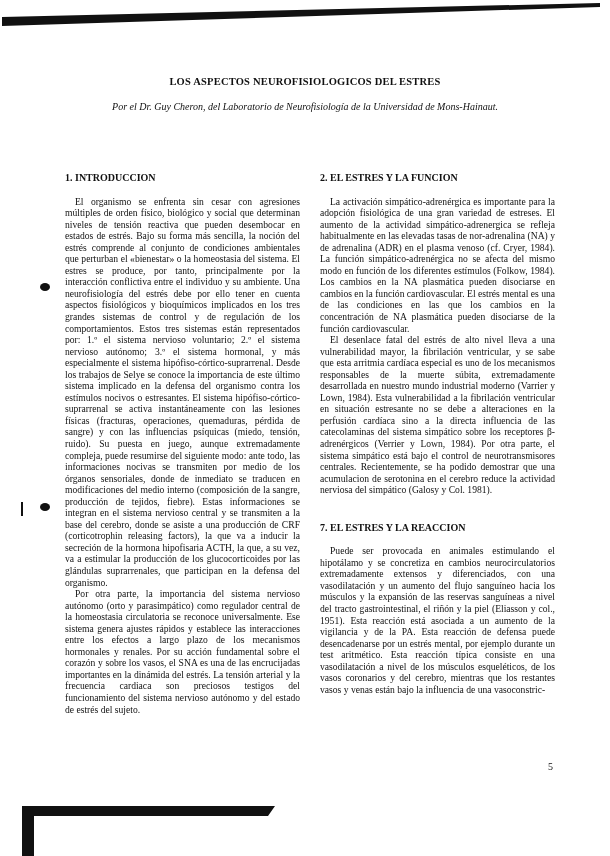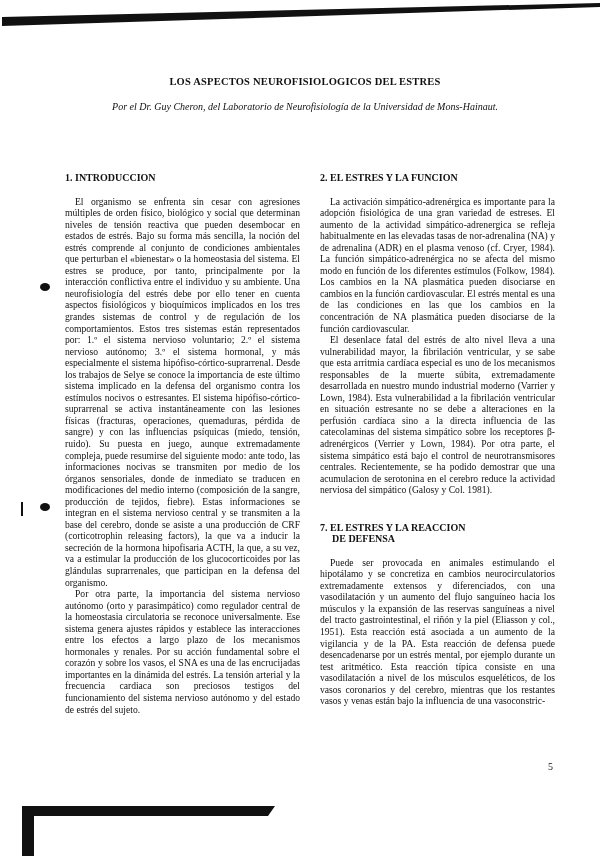--- a/index.html
+++ b/index.html
@@ -44,21 +44,20 @@
 
 <div class="col col-right">
   <div class="heading">
     <span>2. EL ESTRES Y LA FUNCION</span>
   </div>
   <p class="para">La activación simpático-adrenérgica es importante para la adopción fisiológica de una gran variedad de estreses. El aumento de la actividad simpático-adrenergica se refleja habitualmente en las elevadas tasas de nor-adrenalina (NA) y de adrenalina (ADR) en el plasma venoso (cf. Cryer, 1984). La función simpático-adrenérgica no se afecta del mismo modo en función de los diferentes estímulos (Folkow, 1984). Los cambios en la NA plasmática pueden disociarse en cambios en la función cardiovascular. El estrés mental es una de las condiciones en las que los cambios en la concentración de NA plasmática pueden disociarse de la función cardiovascular.</p>
   <p class="para">El desenlace fatal del estrés de alto nivel lleva a una vulnerabilidad mayor, la fibrilación ventricular, y se sabe que esta arritmia cardíaca especial es uno de los mecanismos responsables de la muerte súbita, extremadamente desarrollada en nuestro mundo industrial moderno (Varrier y Lown, 1984). Esta vulnerabilidad a la fibrilación ventricular en situación estresante no se debe a alteraciones en la perfusión cardíaca sino a la directa influencia de las catecolaminas del sistema simpático sobre los receptores β-adrenérgicos (Verrier y Lown, 1984). Por otra parte, el sistema simpático está bajo el control de neurotransmisores centrales. Recientemente, se ha podido demostrar que una acumulacion de serotonina en el cerebro reduce la actividad nerviosa del simpático (Galosy y Col. 1981).</p>
   <div class="gap"></div>
   <div class="heading">
     <span>7. EL ESTRES Y LA REACCION</span>
-    <span class="sub">DE DEFENSA</span>
   </div>
   <p class="para">Puede ser provocada en animales estimulando el hipotálamo y se concretiza en cambios neurocirculatorios extremadamente extensos y diferenciados, con una vasodilatación y un aumento del flujo sanguíneo hacia los músculos y la expansión de las reservas sanguíneas a nivel del tracto gastrointestinal, el riñón y la piel (Eliasson y col., 1951). Esta reacción está asociada a un aumento de la vigilancia y de la PA. Esta reacción de defensa puede desencadenarse por un estrés mental, por ejemplo durante un test aritmético. Esta reacción típica consiste en una vasodilatación a nivel de los músculos esqueléticos, de los vasos coronarios y del cerebro, mientras que los restantes vasos y venas están bajo la influencia de una vasoconstric-</p>
 </div>
 
 <div class="page-number">5</div>
 
 <svg class="bottom-bar" viewBox="0 0 280 86">
   <rect x="22" y="38" width="12" height="48" fill="#111"></rect>
   <polygon points="22,36 275,36 268,46 34,46 30,52 22,52" fill="#111"></polygon>
 </svg>

